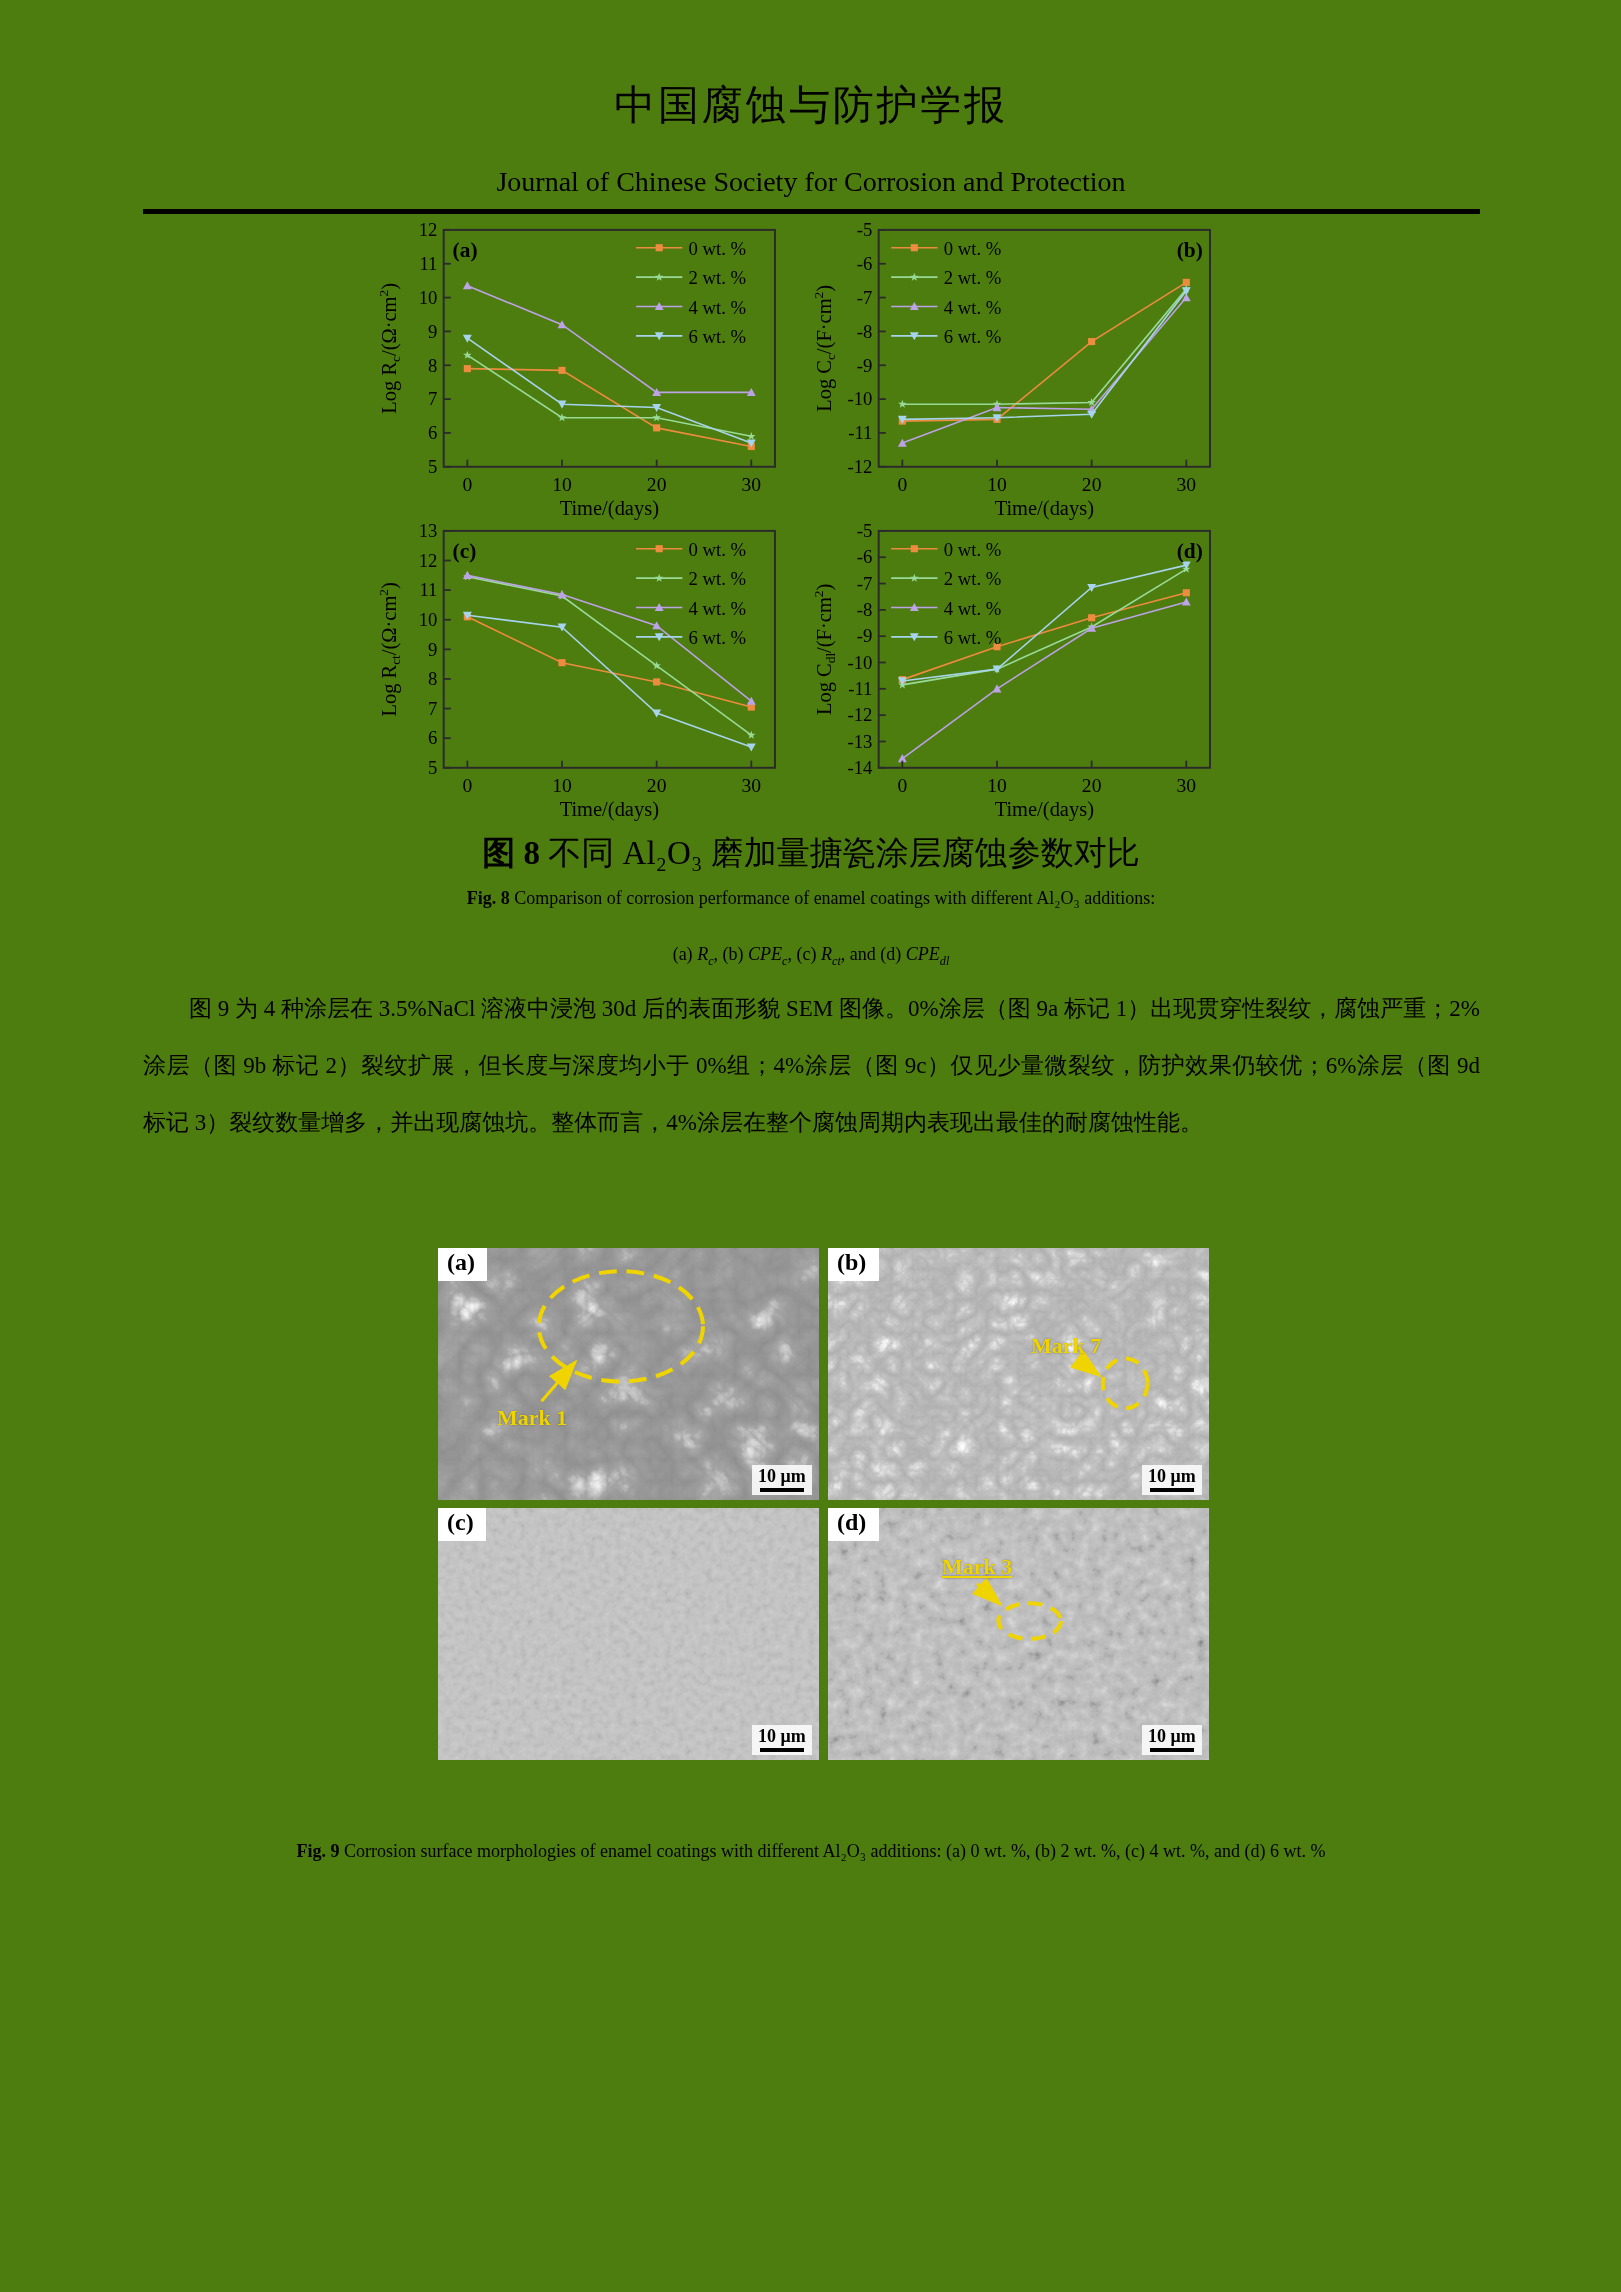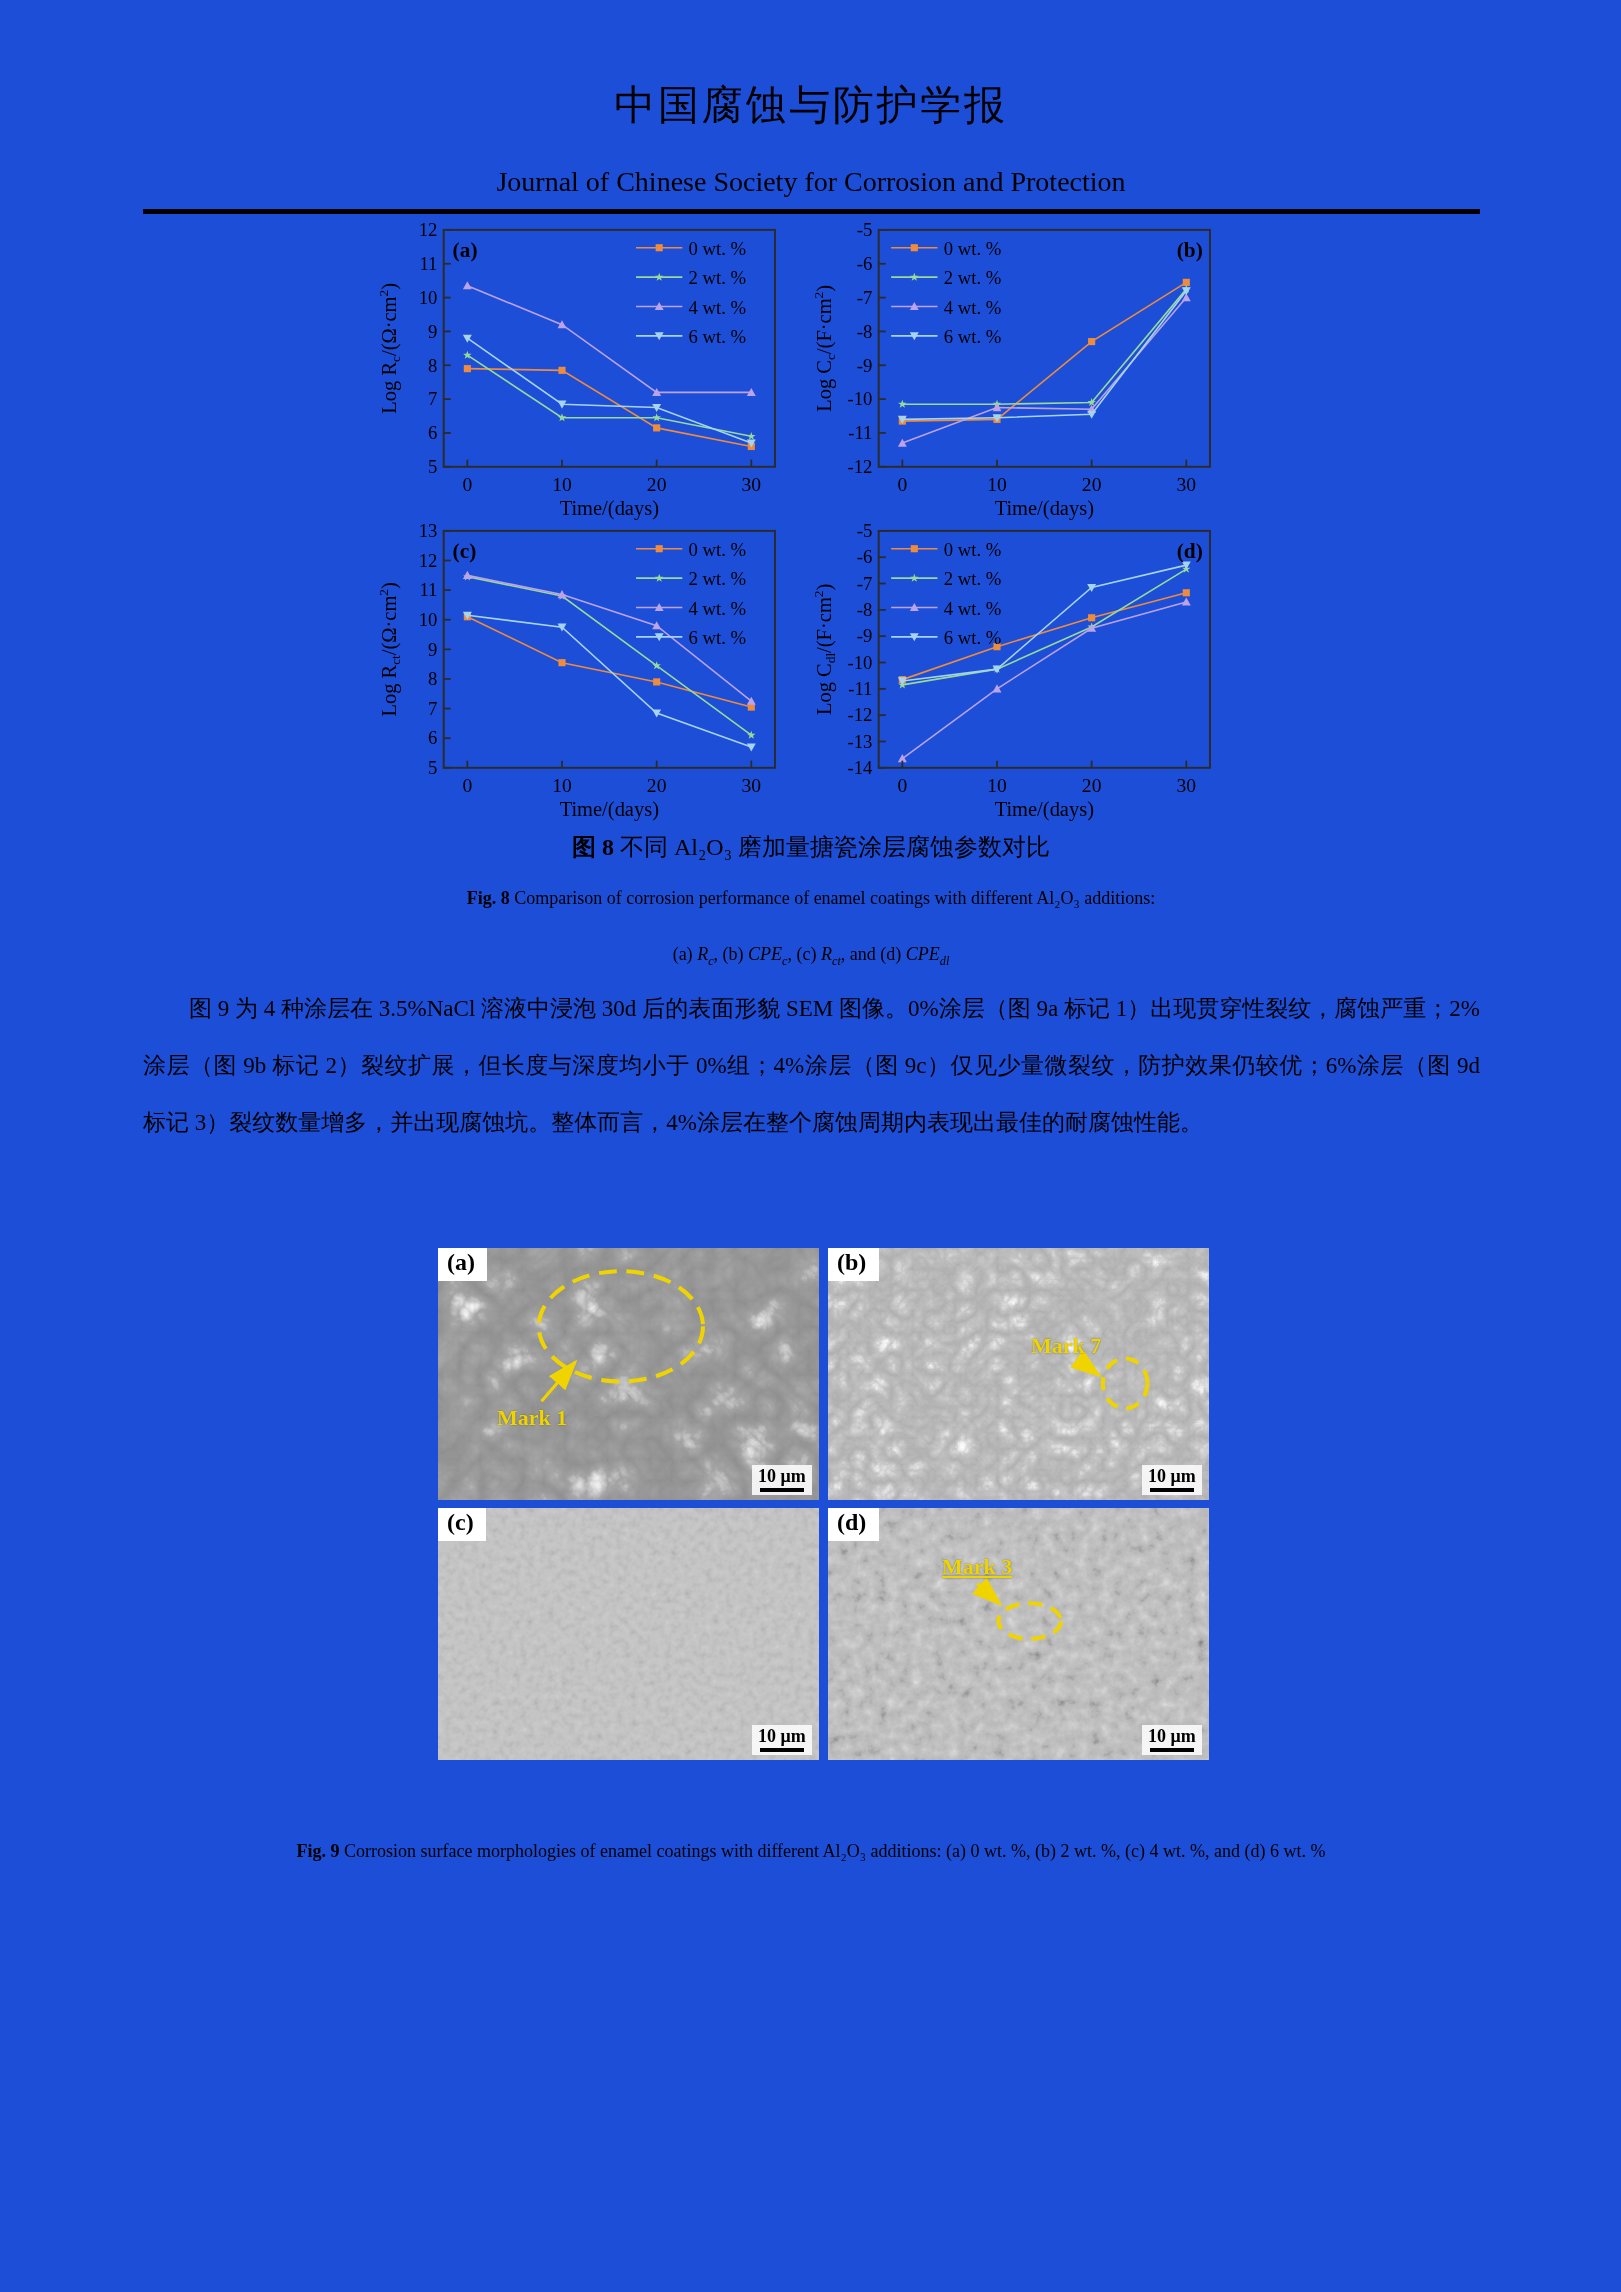--- a/index.html
+++ b/index.html
@@ -1,25 +1,25 @@
 <!DOCTYPE html>
 <html style="font-size:14.3px"><head>
 <meta charset="utf-8">
 <style>
   html,body{margin:0;padding:0;background:#e8e8e8;}
-  .page{position:relative;width:1622px;height:2293px;background:#1d4ed8;margin:0 auto;
+  .page{position:relative;width:1622px;height:2293px;background:#4d7c0f;margin:0 auto;
         font-family:"Liberation Serif","DejaVu Serif",serif;color:#000;overflow:hidden;}
   .title-cn{position:absolute;top:78px;left:0;width:100%;text-align:center;
             font-size:41px;letter-spacing:2.7px;}
   .title-en{position:absolute;top:166px;left:0;width:100%;text-align:center;font-size:28px;}
   .rule{position:absolute;top:209px;left:143px;width:1337px;height:5.3px;background:#000;}
   .charts{position:absolute;left:374px;top:221px;width:854px;height:602px;
           display:grid;grid-template-columns:419px 419px;grid-template-rows:301px 301px;column-gap:16px;}
   .chart{width:419px;height:301px;}
-  .cap{position:absolute;left:0;width:100%;text-align:center;font-size:24px;}
+  .cap{position:absolute;left:0;width:100%;text-align:center;font-size:33px;}
   .cap-sub{font-size:18px;}
   .cap-en2{left:272px;width:1078px;line-height:53px;}
   .para{position:absolute;left:143px;width:1337px;font-size:23px;line-height:57px;
         text-align:justify;text-indent:2em;}
   .rt-b{font-weight:bold;}
   .rt-i{font-style:italic;}
   .rt-sup{vertical-align:super;font-size:68%;}
   .rt-isub{font-style:italic;vertical-align:sub;font-size:68%;}
   .sem-grid{position:absolute;left:438px;top:1248px;width:770px;height:512px;
             display:grid;grid-template-columns:381px 381px;grid-template-rows:252px 252px;gap:8px 9px;}

